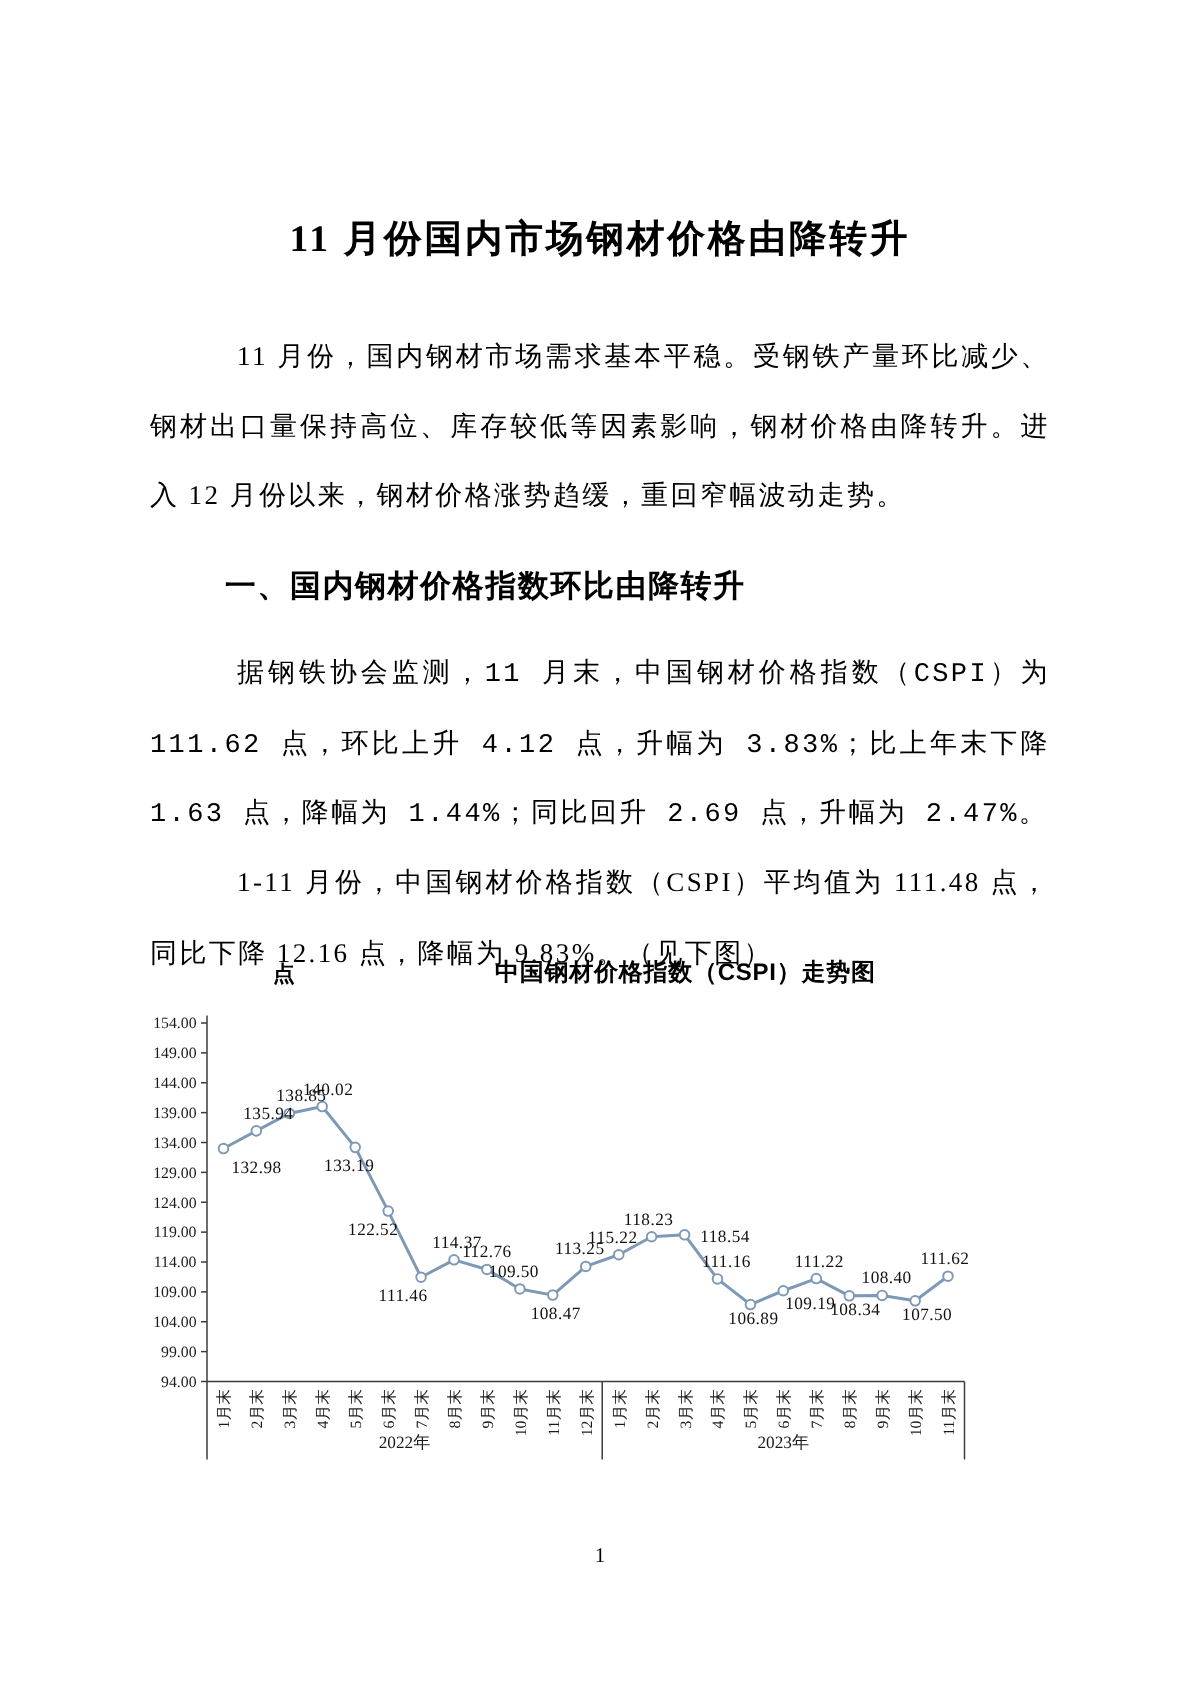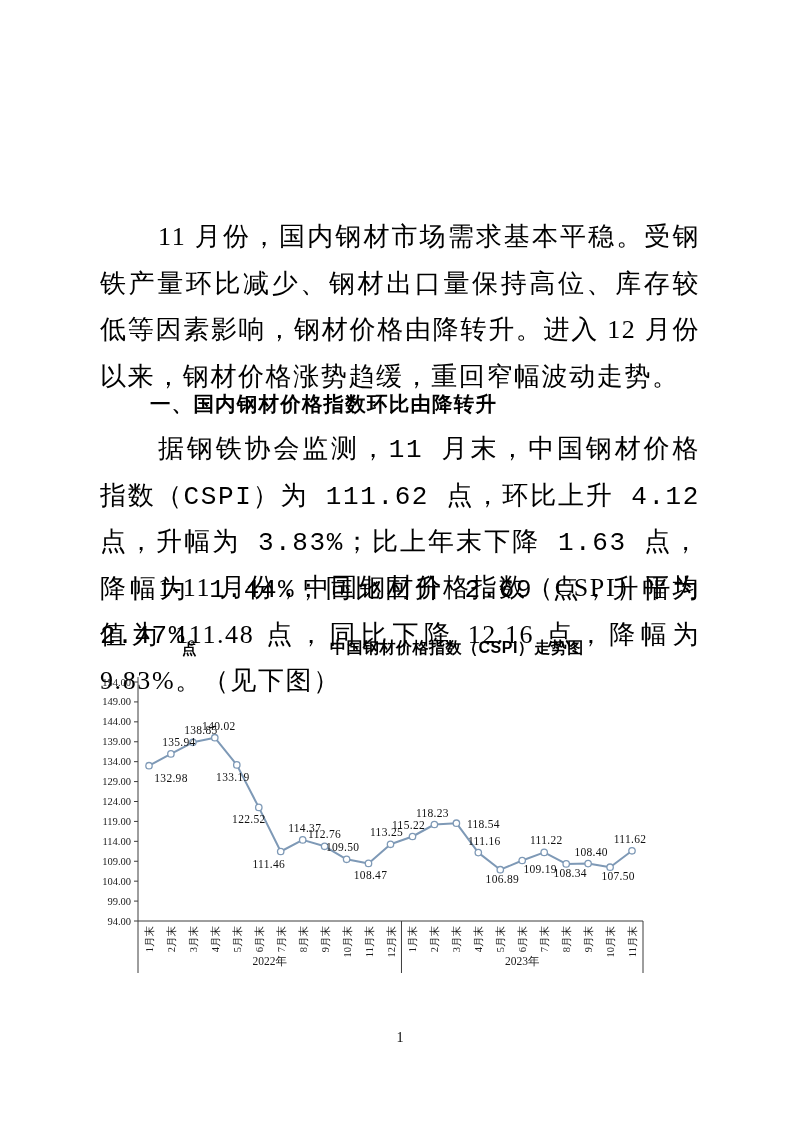--- a/index.html
+++ b/index.html
@@ -8,28 +8,28 @@
     font-family:"Liberation Serif","DejaVu Serif",serif; color:#000;
     overflow:hidden;
   }
   .doc-title {
     position:absolute; top:142px; left:0; width:100%;
     text-align:center; font-size:25px; font-weight:bold; letter-spacing:2px;
     margin:0;
   }
   .body-para {
     position:absolute; left:100px; width:600px; margin:0;
-    font-size:26px; line-height:46.5px; letter-spacing:1.6px;
+    font-size:18px; line-height:46.5px; letter-spacing:1.6px;
     text-align:justify; text-justify:inter-ideograph; text-indent:58px;
   }
   #para1 { top:214px; }
   #para2 { top:427px;font-family:Liberation Mono, monospace; }
   #para3 { top:565px; }
   .section-heading {
-    position:absolute; left:100px; top:381px; width:600px; margin:0;
+    position:absolute; left:100px; top:368px; width:600px; margin:0;
     font-family:Liberation Sans, sans-serif;
     font-size:20.5px; font-weight:bold; line-height:46.5px;
     letter-spacing:1.2px; padding-left:50px; box-sizing:border-box;
   }
   .chart-figure { position:absolute; left:100px; top:636px; width:600px; height:342px; }
   .chart-header { position:absolute; top:0; left:0; width:100%; height:30px; }
   .y-unit {
     position:absolute; left:82px; top:4px;
     font-family:"Liberation Sans","DejaVu Sans",sans-serif;
     font-size:14.5px; font-weight:bold;
@@ -48,20 +48,21 @@
   .page-number {
     position:absolute; top:1030px; left:0; width:100%;
     text-align:center; font-size:14px; margin:0;
   }
 </style>
 </head>
 <body>
 
 <div class="page">
 
+  <h1 class="doc-title">11 月份国内市场钢材价格由降转升</h1>
 
   <p class="body-para" id="para1">11 月份，国内钢材市场需求基本平稳。受钢铁产量环比减少、钢材出口量保持高位、库存较低等因素影响，钢材价格由降转升。进入 12 月份以来，钢材价格涨势趋缓，重回窄幅波动走势。</p>
 
   <h2 class="section-heading">一、国内钢材价格指数环比由降转升</h2>
 
   <p class="body-para" id="para2">据钢铁协会监测，11 月末，中国钢材价格指数（CSPI）为 111.62 点，环比上升 4.12 点，升幅为 3.83%；比上年末下降 1.63 点，降幅为 1.44%；同比回升 2.69 点，升幅为 2.47%。</p>
 
   <p class="body-para" id="para3">1-11 月份，中国钢材价格指数（CSPI）平均值为 111.48 点，同比下降 12.16 点，降幅为 9.83%。（见下图）</p>
 
   <div class="chart-figure">

